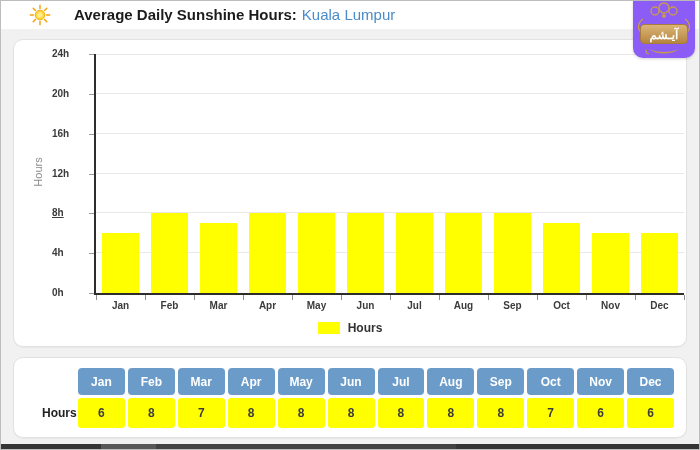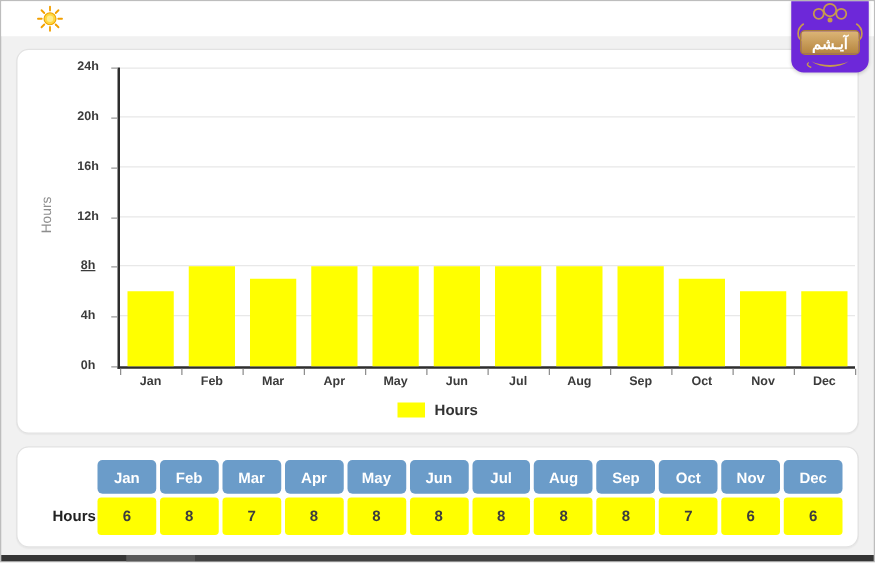--- a/index.html
+++ b/index.html
@@ -6,33 +6,33 @@
   body{width:700px;height:450px;overflow:hidden;font-family:"Liberation Sans",sans-serif;}
   .page{position:relative;width:700px;height:450px;background:#f1f1f1;border:1px solid #bdbdbd;box-sizing:border-box;}
 
   
   .header{position:absolute;top:0;left:0;right:0;height:28px;background:#ffffff;}
   .sun{position:absolute;left:28px;top:3px;width:22px;height:22px;}
   .title{position:absolute;left:73px;top:0;height:28px;line-height:28px;margin:0;font-size:15px;font-weight:bold;color:#1c1c1c;white-space:nowrap;}
   .city{color:#4a8bc9;font-weight:400;margin-left:5px;}
 
   
-  .logo{position:absolute;top:0;right:4px;width:62px;height:57px;background:#6d28d9;border-radius:0 0 10px 10px;box-shadow:0 1px 3px rgba(0,0,0,.18);z-index:9;}
+  .logo{position:absolute;top:0;right:4px;width:62px;height:57px;background:#8b5cf6;border-radius:0 0 10px 10px;box-shadow:0 1px 3px rgba(0,0,0,.18);z-index:9;}
   .logo svg{position:absolute;left:0;top:0;}
   .logo-badge{position:absolute;left:7px;top:23px;width:48px;height:20px;line-height:20px;text-align:center;
     background:linear-gradient(180deg,#dcb577,#b5853e);border:1px solid #a87c3a;border-radius:4px;
     color:#ffffff;font-size:12px;font-weight:bold;box-sizing:border-box;}
 
   
   .chart-panel{position:absolute;left:12px;top:38px;width:674px;height:308px;background:#ffffff;border:1px solid #e2e2e2;border-radius:10px;box-sizing:border-box;box-shadow:0 1px 1px rgba(0,0,0,.04);}
   .y-axis-title{position:absolute;left:24px;top:132px;transform:translate(-50%,-50%) rotate(-90deg);color:#8d8d8d;font-size:11px;white-space:nowrap;}
   .plot{position:absolute;left:80px;top:14px;width:588px;height:239px;border-left:2px solid #2d2d2d;border-bottom:2px solid #2d2d2d;}
   .gridline{position:absolute;left:0;width:100%;height:1px;background:#e8e8e8;}
   .bar{position:absolute;bottom:0;background:#ffff00;}
-  .ylab{position:absolute;left:38px;width:37px;text-align:center;font-size:10px;font-weight:bold;color:#3b3b3b;line-height:12px;}
+  .ylab{position:absolute;left:38px;width:37px;text-align:left;font-size:10px;font-weight:bold;color:#3b3b3b;line-height:12px;}
   .ytick{position:absolute;left:75px;width:5px;height:1px;background:#9a9a9a;}
   .xlab{position:absolute;top:260px;font-size:10px;font-weight:bold;color:#3b3b3b;text-align:center;}
   .xtick{position:absolute;top:255px;width:1px;height:5px;background:#8e8e8e;}
   .legend{position:absolute;left:0;right:0;top:281px;display:flex;justify-content:center;align-items:center;}
   .swatch{width:22px;height:12px;background:#ffff00;margin-right:8px;}
   .legend-label{font-size:12px;font-weight:bold;color:#333333;}
 
   
   .table-panel{position:absolute;left:12px;top:356px;width:674px;height:81px;background:#ffffff;border:1px solid #e2e2e2;border-radius:10px;box-sizing:border-box;box-shadow:0 1px 1px rgba(0,0,0,.04);}
   .row-label{position:absolute;left:28px;top:40px;height:30px;line-height:30px;font-size:12px;font-weight:bold;color:#222222;}
@@ -62,20 +62,21 @@
             <line x1="19.2" y1="12" x2="22.5" y2="12"></line>
           <line x1="4.6" y1="4.6" x2="7" y2="7"></line>
             <line x1="17" y1="17" x2="19.4" y2="19.4"></line>
           <line x1="4.6" y1="19.4" x2="7" y2="17"></line>
             <line x1="17" y1="7" x2="19.4" y2="4.6"></line>
         </g>
         <circle cx="12" cy="12" r="5.2" fill="#ffd73e" stroke="#f0a500" stroke-width="1"></circle>
         <circle cx="12" cy="12" r="2.8" fill="#ffec8a"></circle>
       </svg>
     </span>
+    <h1 class="title"><span>Average Daily Sunshine Hours:</span><span class="city">Kuala Lumpur</span></h1>
   </div>
 
   <div class="logo">
     <svg width="62" height="57" viewBox="0 0 62 57">
       <g fill="none" stroke="#c79a4e" stroke-width="1.4">
         <circle cx="22" cy="10" r="4"></circle>
         <circle cx="31" cy="7" r="5"></circle>
         <circle cx="40" cy="10" r="4"></circle>
         <path d="M10,18 C4,22 4,30 10,32"></path>
         <path d="M52,18 C58,22 58,30 52,32"></path>

